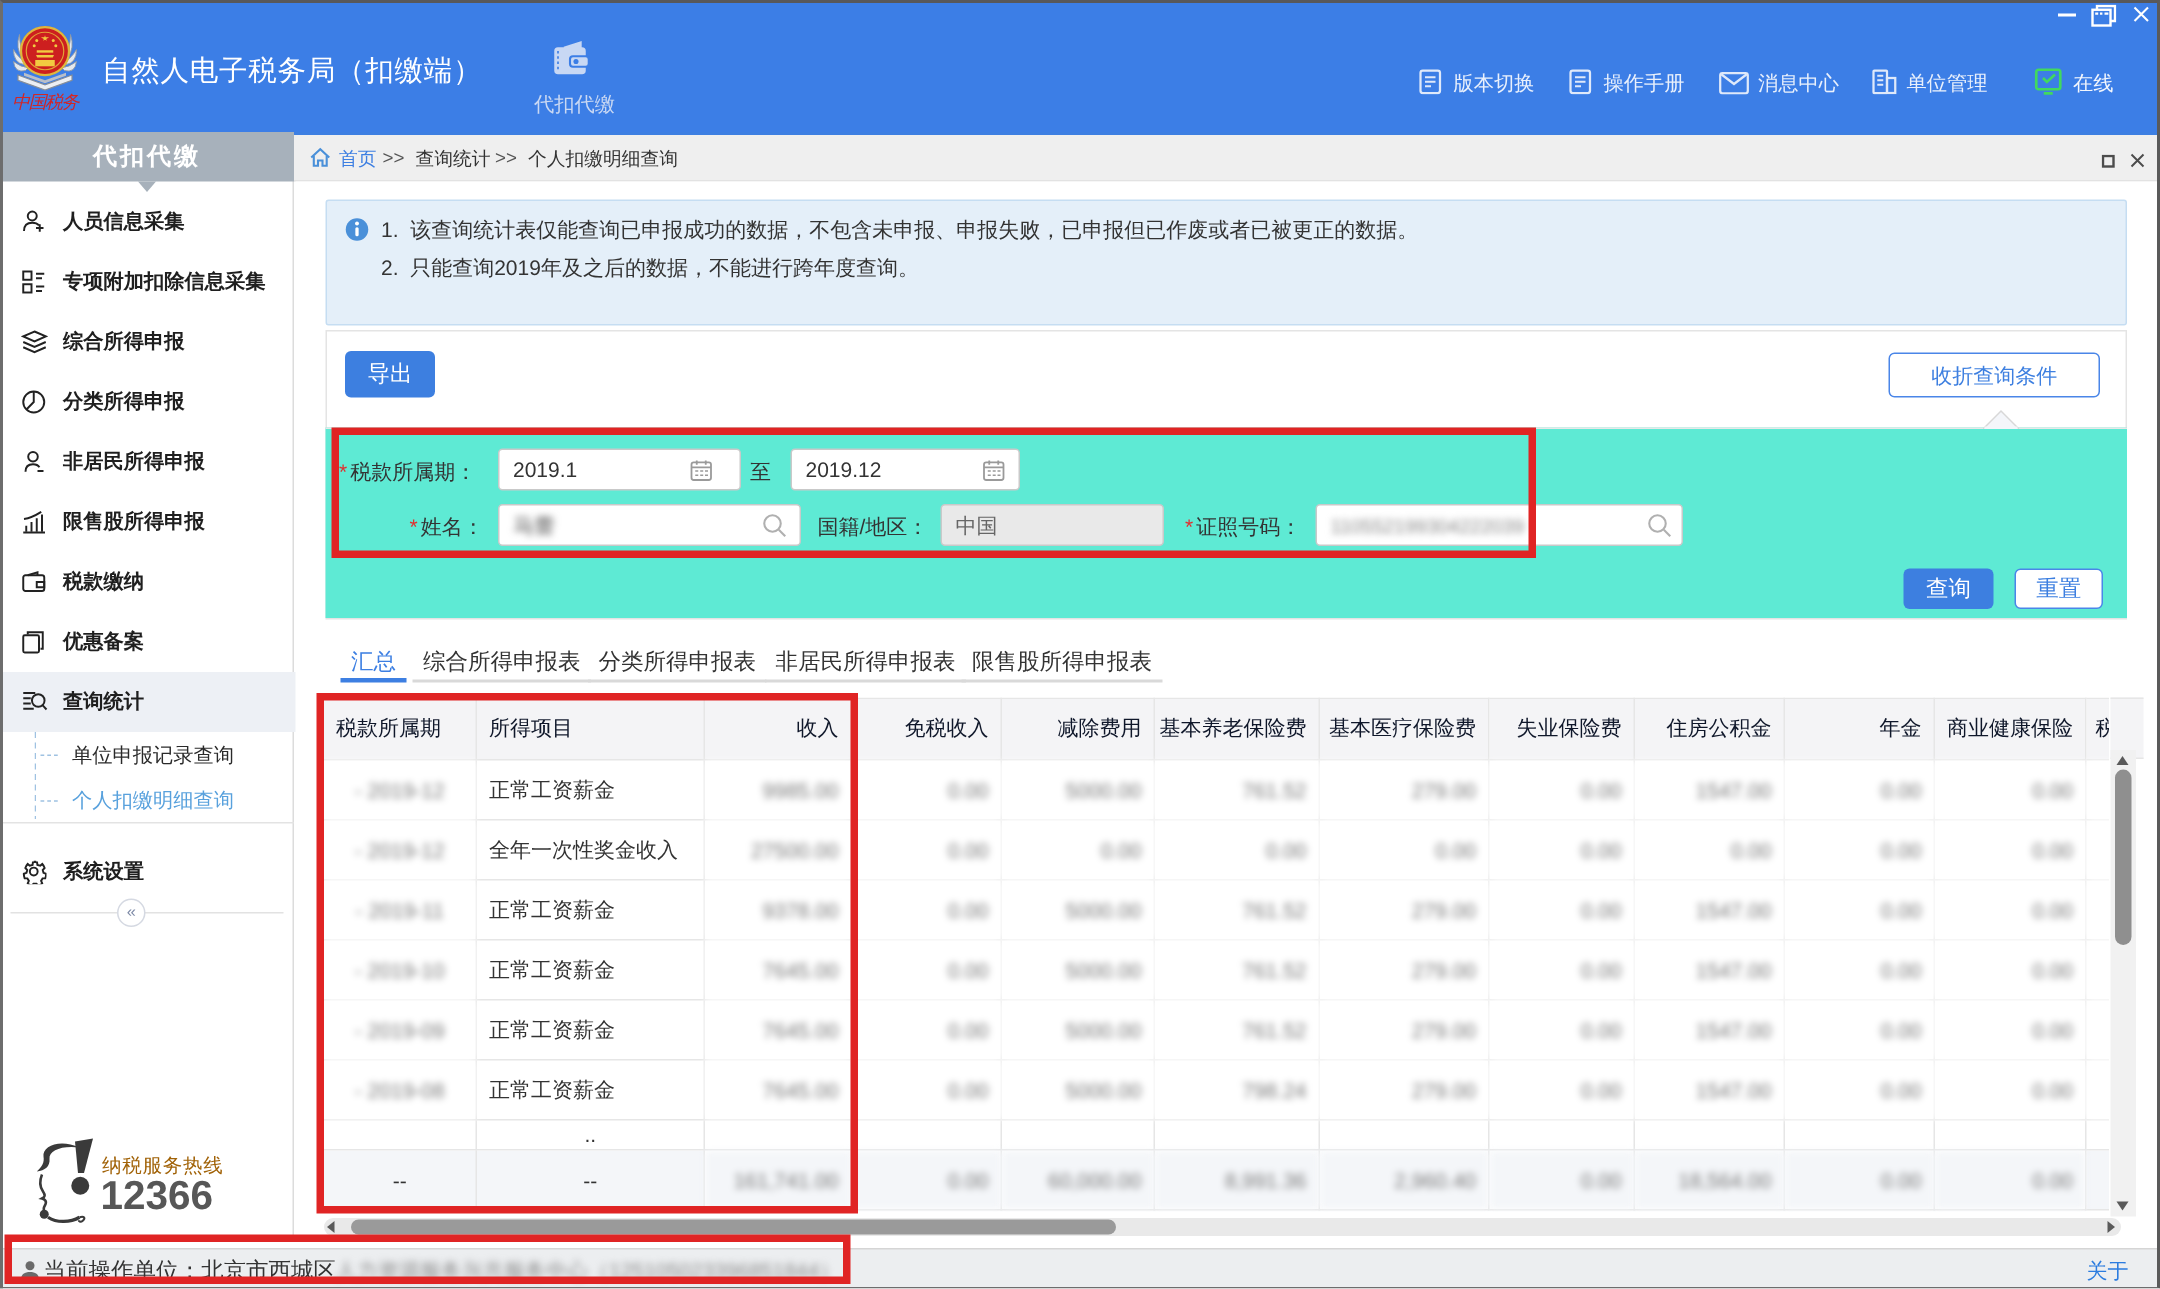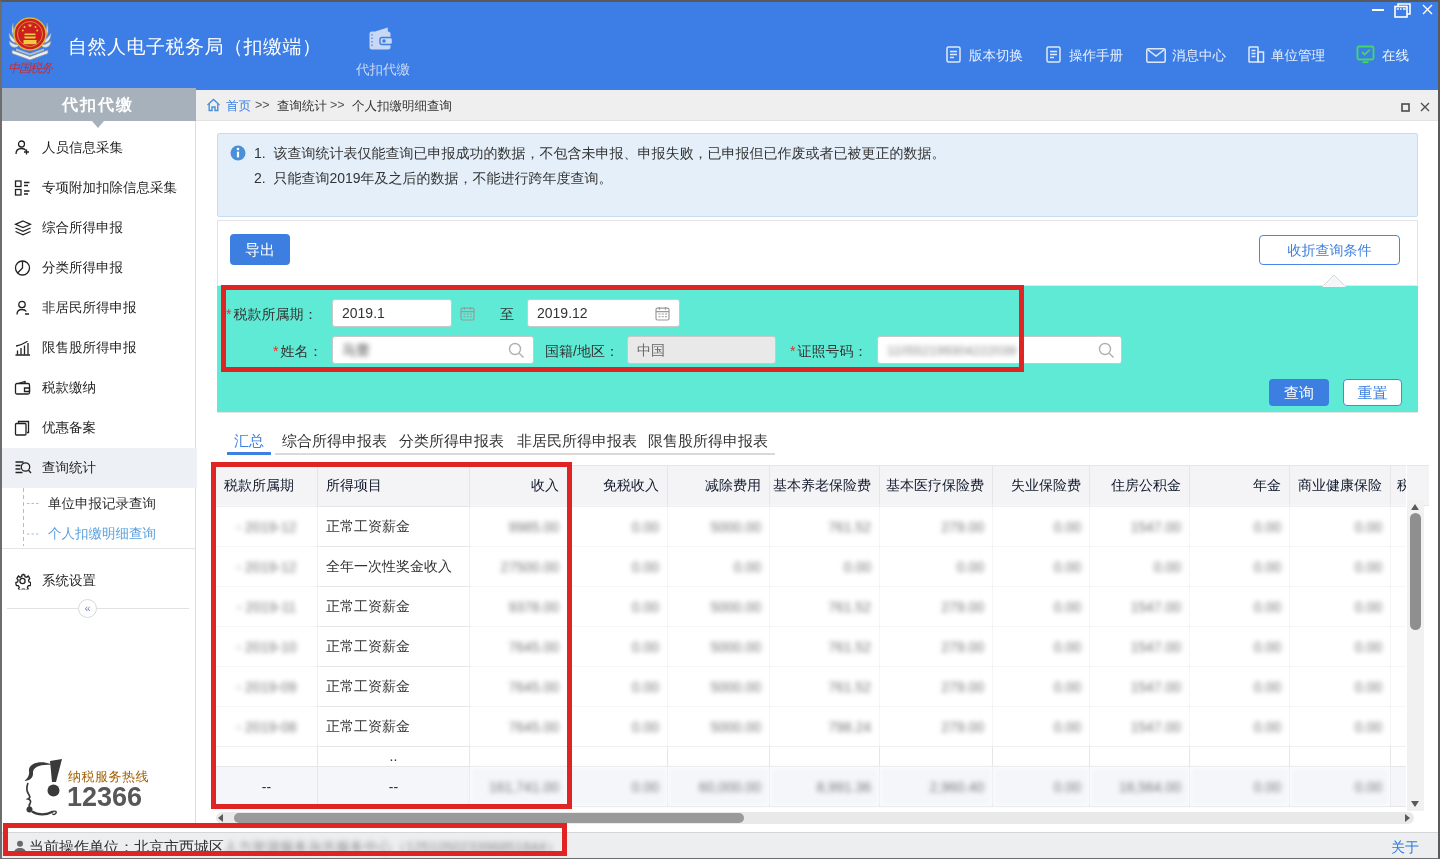--- a/index.html
+++ b/index.html
@@ -10,21 +10,21 @@
 #frame { position:absolute; left:0; top:0; width:1440px; height:859px; border:1px solid #6d6d6d; border-left:2px solid #6d6d6d; border-top:2px solid #58585a; border-right:2px solid #5a5a5a; z-index:90; pointer-events:none; }
 
 #topbar { position:absolute; left:0; top:0; width:1440px; height:88px; background:#3c7ee6; }
 #title { position:absolute; left:68px; top:34px; font-size:19px; color:#fff; letter-spacing:0.5px; }
 .tmenu { position:absolute; top:47px; height:18px; color:#e9f0fc; font-size:13.5px; }
 .winctl { position:absolute; color:#fff; }
 
 #sidebar { position:absolute; left:0; top:88px; width:196px; height:739px; background:#fff; border-right:1px solid #dcdcdc; }
 #sidehead { position:absolute; left:0; top:0; width:196px; height:33px; background:#a7b1bb; color:#fff; font-size:16px; font-weight:bold; text-align:center; line-height:33px; letter-spacing:2px; }
 #sidehead:after { content:""; position:absolute; left:92px; top:33px; border:6px solid transparent; border-top:7px solid #a7b1bb; }
-.mitem { position:absolute; left:0; width:220px; height:40px; font-size:13.5px; color:#1f1f1f; }
+.mitem { position:absolute; left:0; width:220px; height:40px; font-size:13.5px; color:#1f1f1f;font-weight:bold; }
 .mitem .txt { position:absolute; left:42px; top:50%; transform:translateY(-50%); }
 .mitem svg { position:absolute; left:14px; top:50%; transform:translateY(-50%); }
 
 .subitem { position:absolute; left:0; width:196px; font-size:13.5px; }
 
 #crumb { position:absolute; left:196px; top:88px; width:1244px; height:33px; background:#efefef; border-top:2px solid #3d7fe2; border-bottom:1px solid #e2e2e2; font-size:12.5px; }
 
 #content { position:absolute; left:197px; top:121px; width:1241px; height:706px; background:#fff; }
 
 #infobox { position:absolute; left:217px; top:133px; width:1201px; height:84px; background:#e4eff9; border:1px solid #c5ddf2; border-radius:2px; font-size:14px; color:#333; }
@@ -274,21 +274,21 @@
 </div>
 <div class="abs" style="left:1322px; top:273px; z-index:5;">
   <svg width="24" height="13" viewBox="0 0 24 13">
       <path d="M0 13 L12 1 L24 13" fill="#f4f6fa" stroke="#d8d8d8" stroke-width="1"></path>
       <path d="M1 12.6 H23" stroke="#f4f6fa" stroke-width="2.5"></path>
     </svg>
 </div>
 <div id="formarea">
 
   <div class="flabel" style="left:9px; top:20px;"><span class="fstar">*</span>税款所属期：</div>
-  <div class="finput" style="left:115px; top:13px; width:120px;">2019.1</div>
+  <div class="finput" style="left:115px; top:13px; width:162px;">2019.1</div>
   <svg class="abs" style="left:243px; top:20px;" width="15" height="15" viewBox="0 0 15 15" fill="none" stroke="#9a9a9a" stroke-width="1.2">
       <rect x="1" y="2.2" width="13" height="11.8" rx="1.5"></rect>
       <path d="M1 5.6 H14 M4.5 1 V3.8 M10.5 1 V3.8"></path>
       <path d="M3.5 8h2M6.8 8h2M10 8h2M3.5 10.8h2M6.8 10.8h2M10 10.8h2" stroke-width="1.1"></path>
     </svg>
   <div class="flabel" style="left:283px; top:20px;">至</div>
   <div class="finput" style="left:310px; top:13px; width:153px;">2019.12</div>
   <svg class="abs" style="left:438px; top:20px;" width="15" height="15" viewBox="0 0 15 15" fill="none" stroke="#9a9a9a" stroke-width="1.2">
       <rect x="1" y="2.2" width="13" height="11.8" rx="1.5"></rect>
       <path d="M1 5.6 H14 M4.5 1 V3.8 M10.5 1 V3.8"></path>

